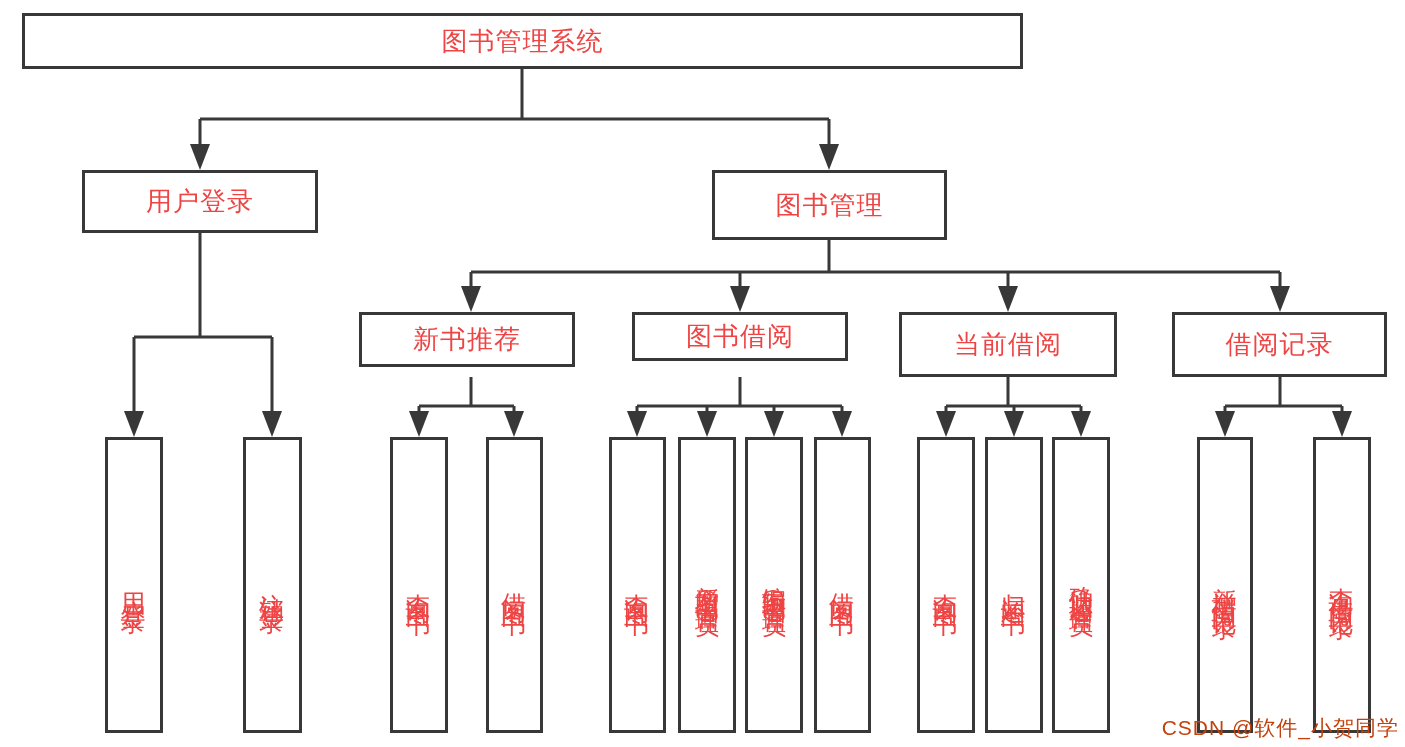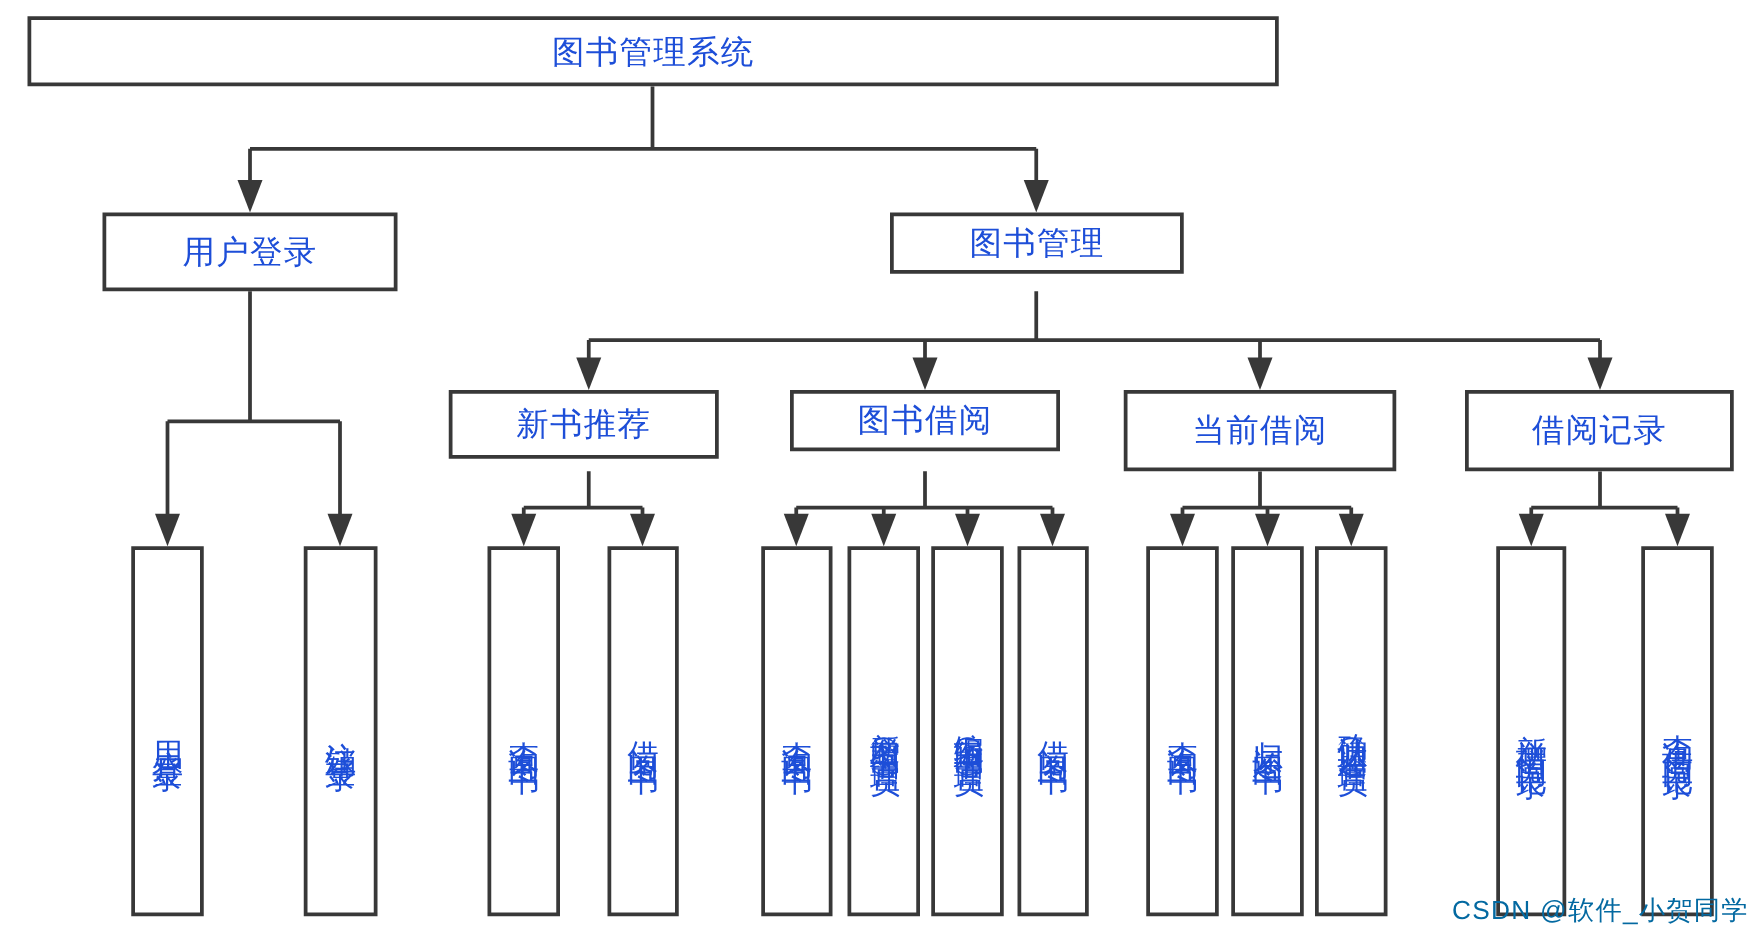--- a/index.html
+++ b/index.html
@@ -9,40 +9,40 @@
     background:#ffffff;
     font-family:"Liberation Sans","DejaVu Sans",sans-serif;
     overflow:hidden;
   }
   #wires{position:absolute;left:0;top:0;z-index:1;}
   .box{
     position:absolute;
     box-sizing:border-box;
     border:3px solid #383838;
     background:#ffffff;
-    color:#1d4ed8;
+    color:#ef4444;
     display:flex;
     align-items:center;
     justify-content:center;
     z-index:2;
   }
   .hbox{font-size:26px;letter-spacing:1px;}
   .vbox{
     writing-mode:vertical-rl;
     font-size:25px;
     letter-spacing:6px;
     white-space:nowrap;
   }
   .vbox.long{letter-spacing:4px;font-size:24px;}
   .watermark{
     position:absolute;
     right:6px;
     bottom:5px;
     font-size:21px;
-    color:#0369a1;
+    color:#c2410c;
     letter-spacing:1px;
     z-index:10;
   }
 </style>
 </head>
 <body>
 
 <div id="stage">
 
   <svg id="wires" width="1405" height="747" viewBox="0 0 1405 747">
@@ -81,21 +81,21 @@
       <path d="M1004 411 L1024 411 L1014 437 Z"></path>
       <path d="M1071 411 L1091 411 L1081 437 Z"></path>
       <path d="M1215 411 L1235 411 L1225 437 Z"></path>
       <path d="M1332 411 L1352 411 L1342 437 Z"></path>
     </g>
   </svg>
 
   <div class="box hbox" style="left:22px;top:13px;width:1001px;height:56px">图书管理系统</div>
 
   <div class="box hbox" style="left:82px;top:170px;width:236px;height:63px">用户登录</div>
-  <div class="box hbox" style="left:712px;top:170px;width:235px;height:49px">图书管理</div>
+  <div class="box hbox" style="left:712px;top:170px;width:235px;height:70px">图书管理</div>
 
   <div class="box hbox" style="left:359px;top:312px;width:216px;height:55px">新书推荐</div>
   <div class="box hbox" style="left:632px;top:312px;width:216px;height:49px">图书借阅</div>
   <div class="box hbox" style="left:1172px;top:312px;width:215px;height:65px">借阅记录</div>
   <div class="box hbox" style="left:899px;top:312px;width:218px;height:65px">当前借阅</div>
 
   <div class="box vbox" style="left:105px;top:437px;width:58px;height:296px">用户登录</div>
   <div class="box vbox" style="left:243px;top:437px;width:59px;height:296px">注销登录</div>
 
   <div class="box vbox" style="left:390px;top:437px;width:58px;height:296px">查询图书</div>

